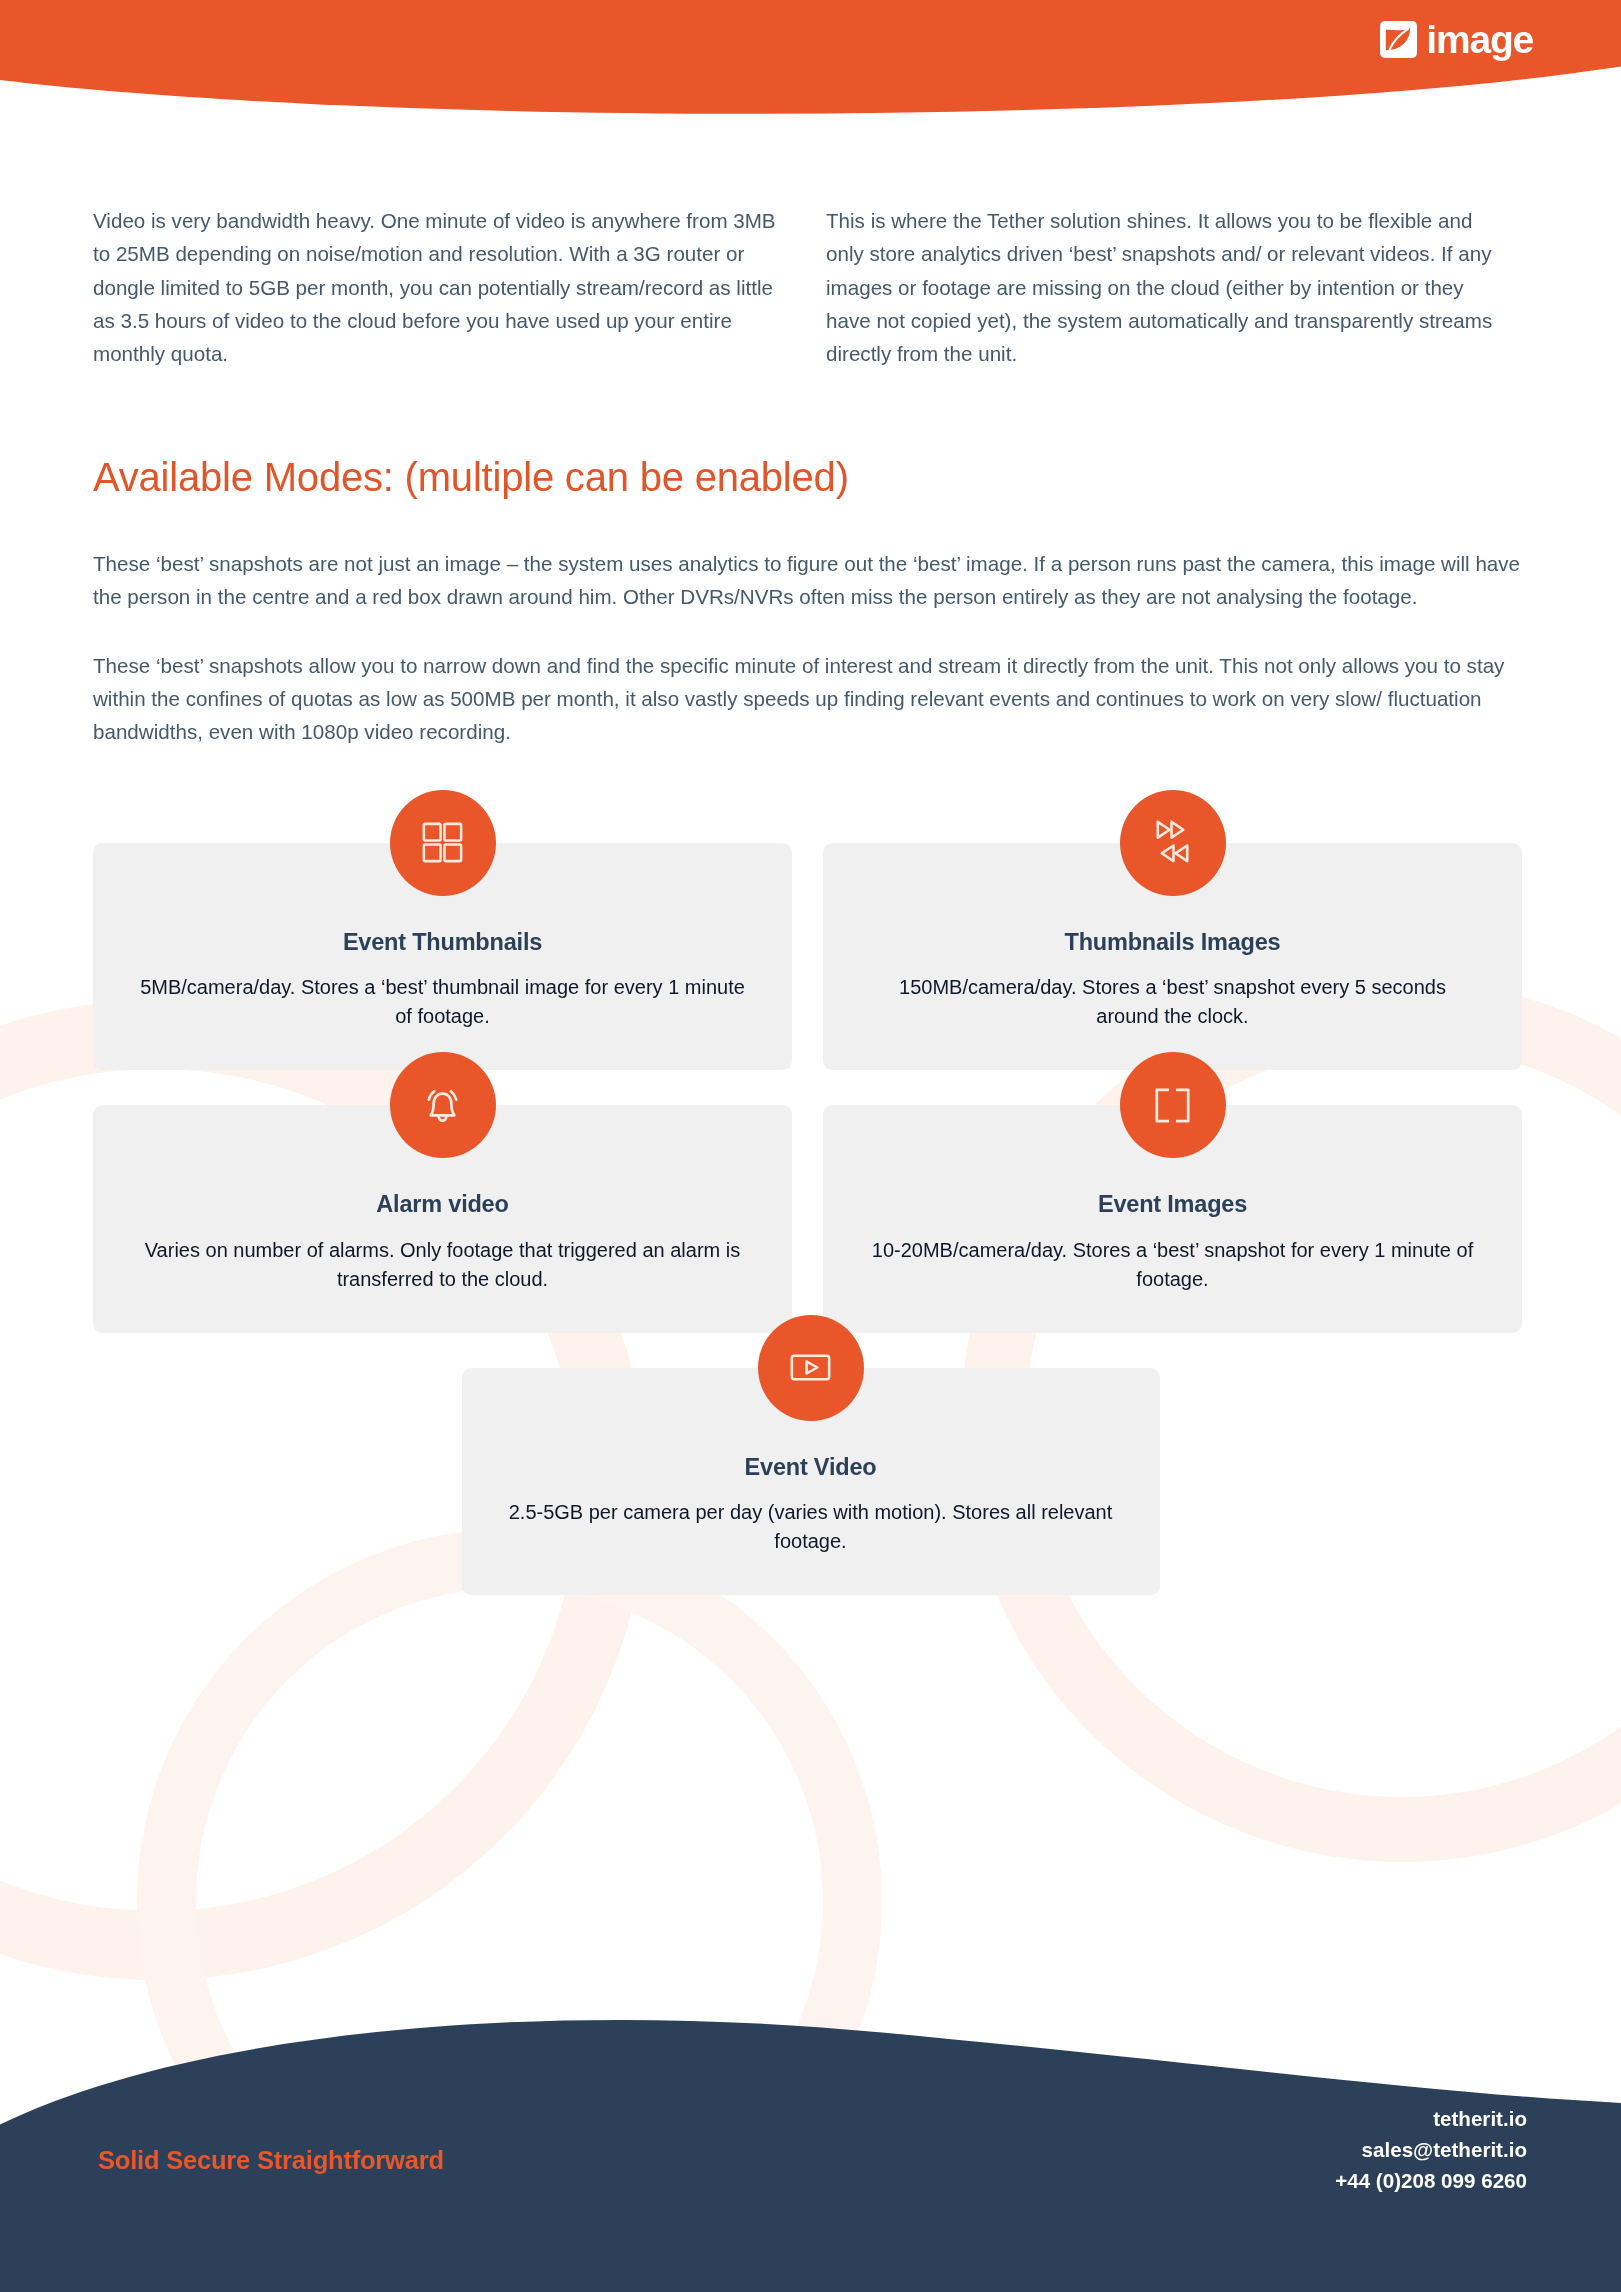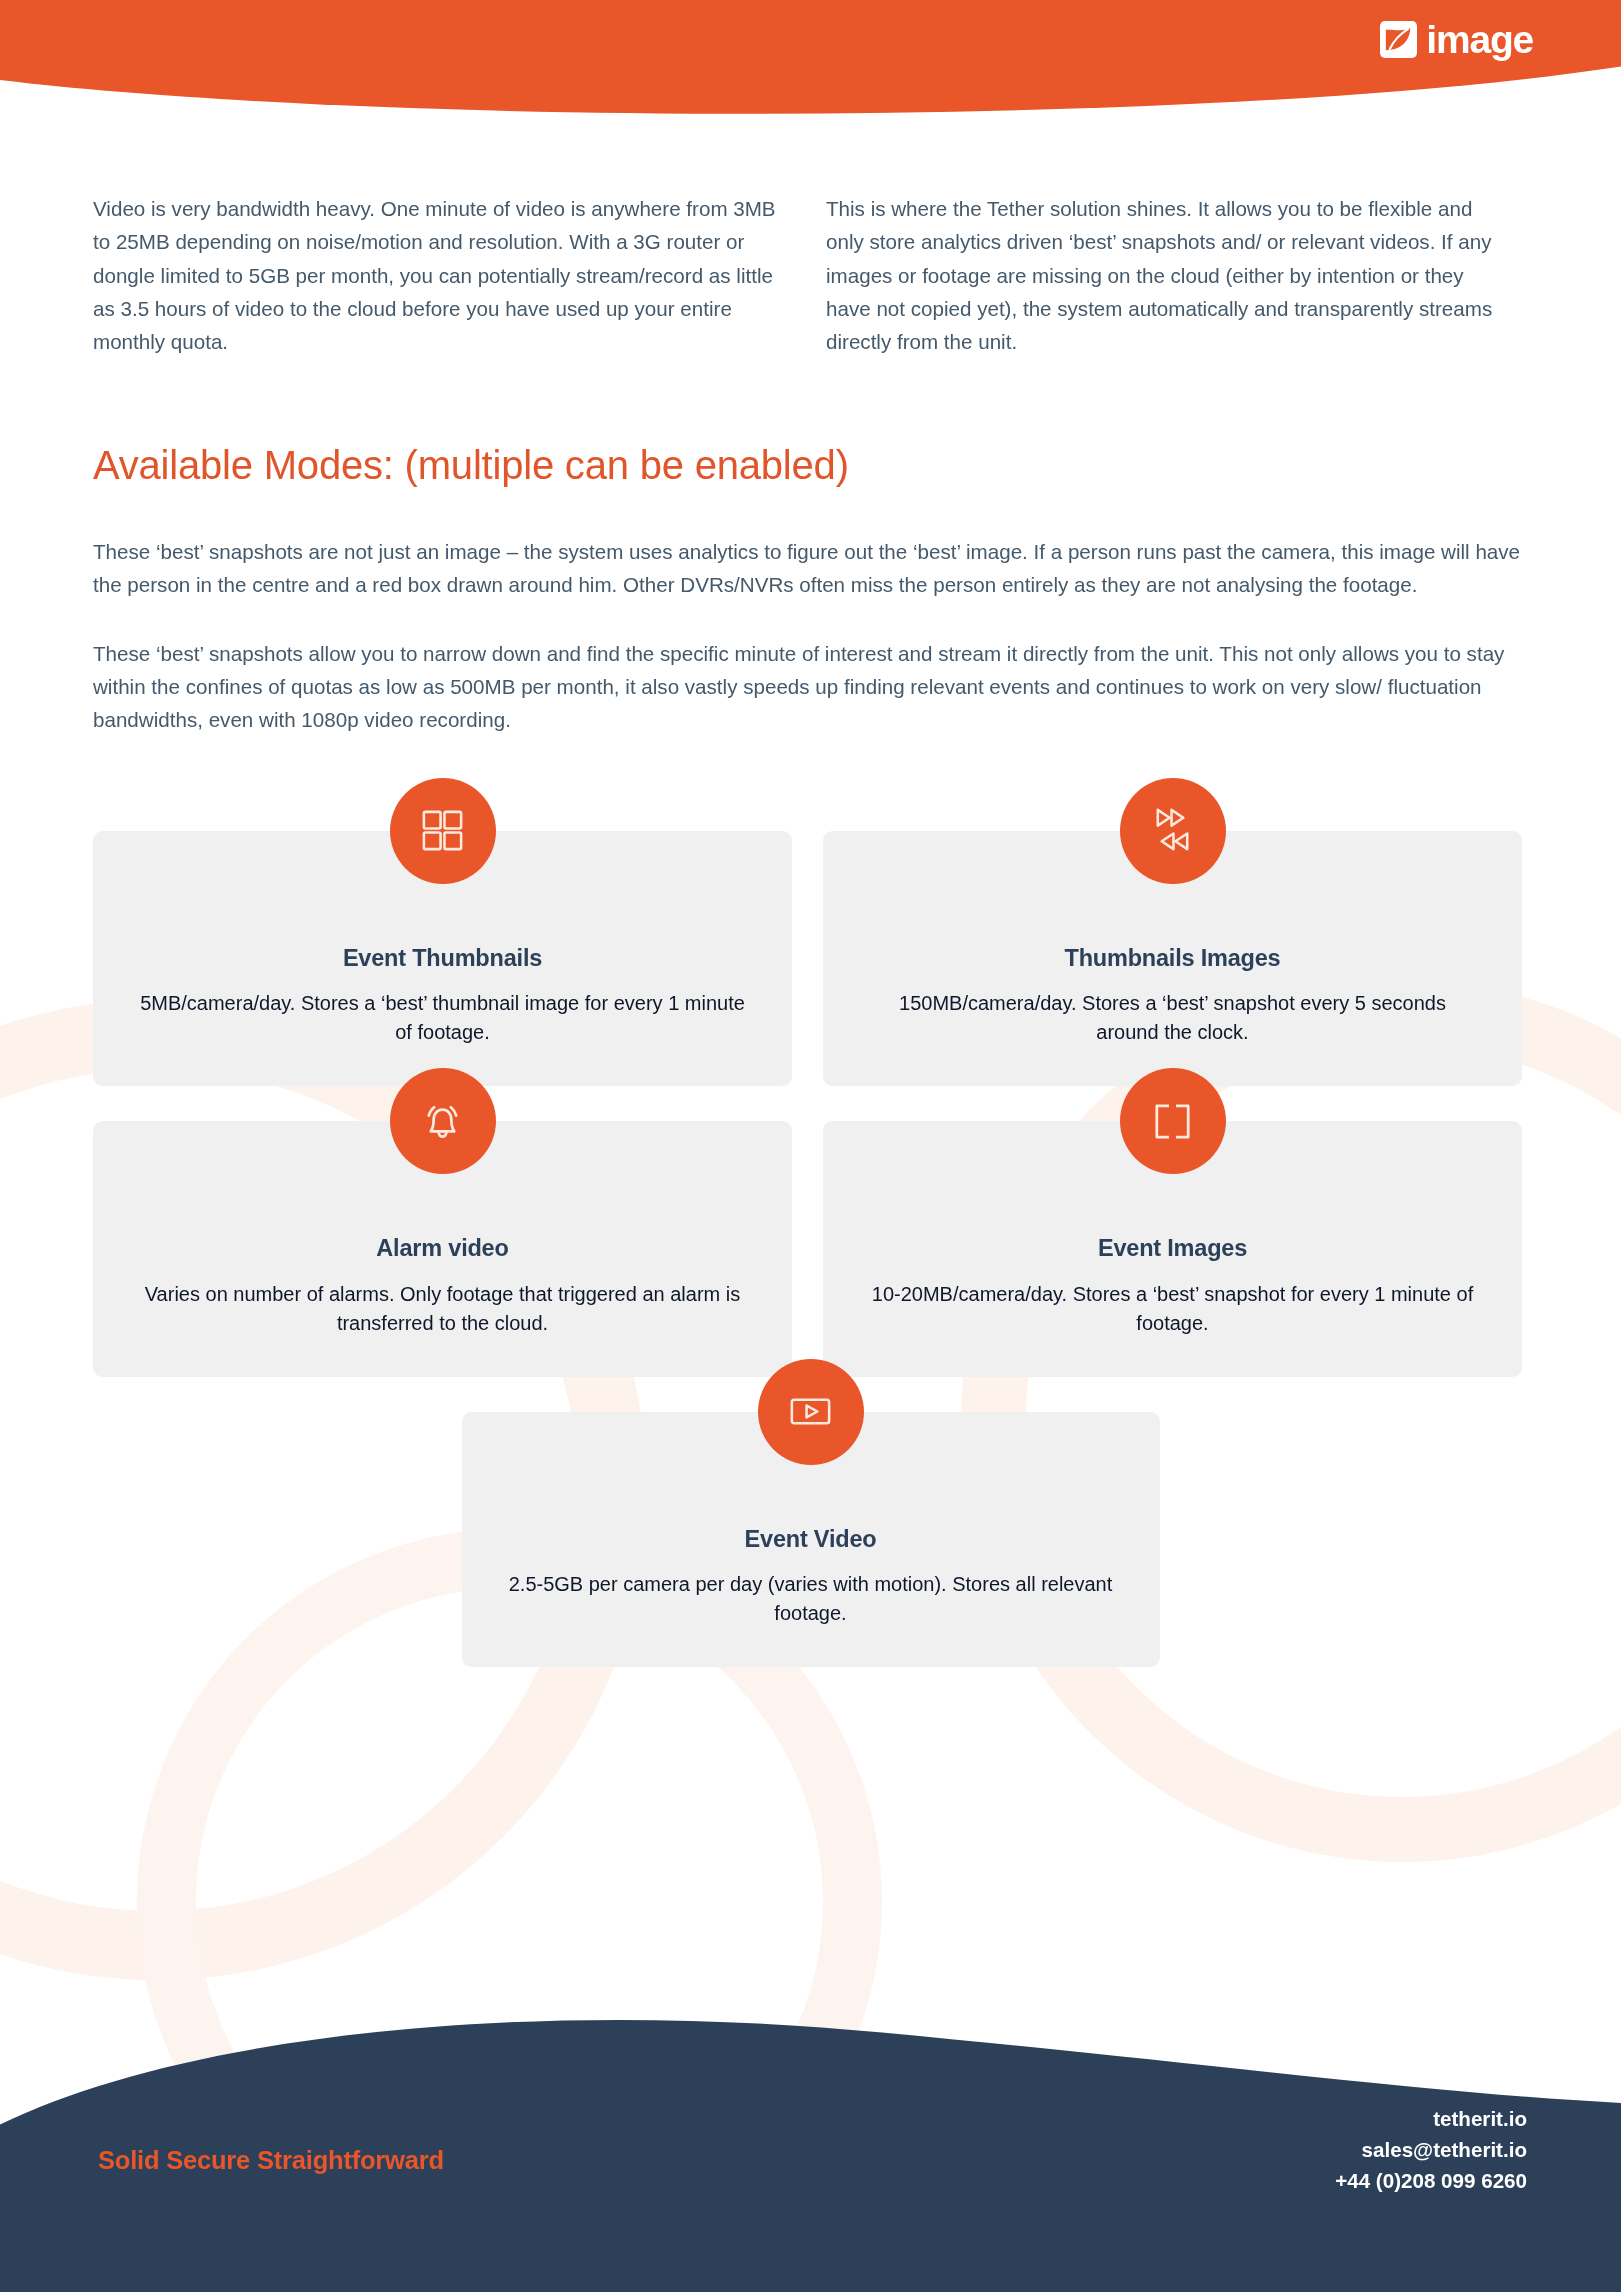--- a/index.html
+++ b/index.html
@@ -89,21 +89,21 @@
     letter-spacing: -1.2px;
     line-height: 1;
   }
 
   
   .content {
     position: absolute;
     top: 0; left: 0;
     width: 1621px;
     z-index: 2;
-    padding: 0 93px;
+    padding: 12px 93px;
   }
 
   .intro-cols {
     display: flex;
     gap: 47px;
     padding-top: 192px;
   }
   .intro-col { width: 686px; }
 
   p.body {
@@ -168,21 +168,20 @@
     justify-content: center;
   }
   .card-icon svg { display: block; }
 
   .card-title {
     font-size: 23.5px;
     font-weight: 700;
     color: #2c4159;
     margin-bottom: 17.6px;
     letter-spacing: -0.2px;
-    margin-top: 28px;
   }
   .card-desc {
     font-size: 20px;
     line-height: 1.45;
     color: #0f172a;
   }
 
   
   .footer {
     position: absolute;

